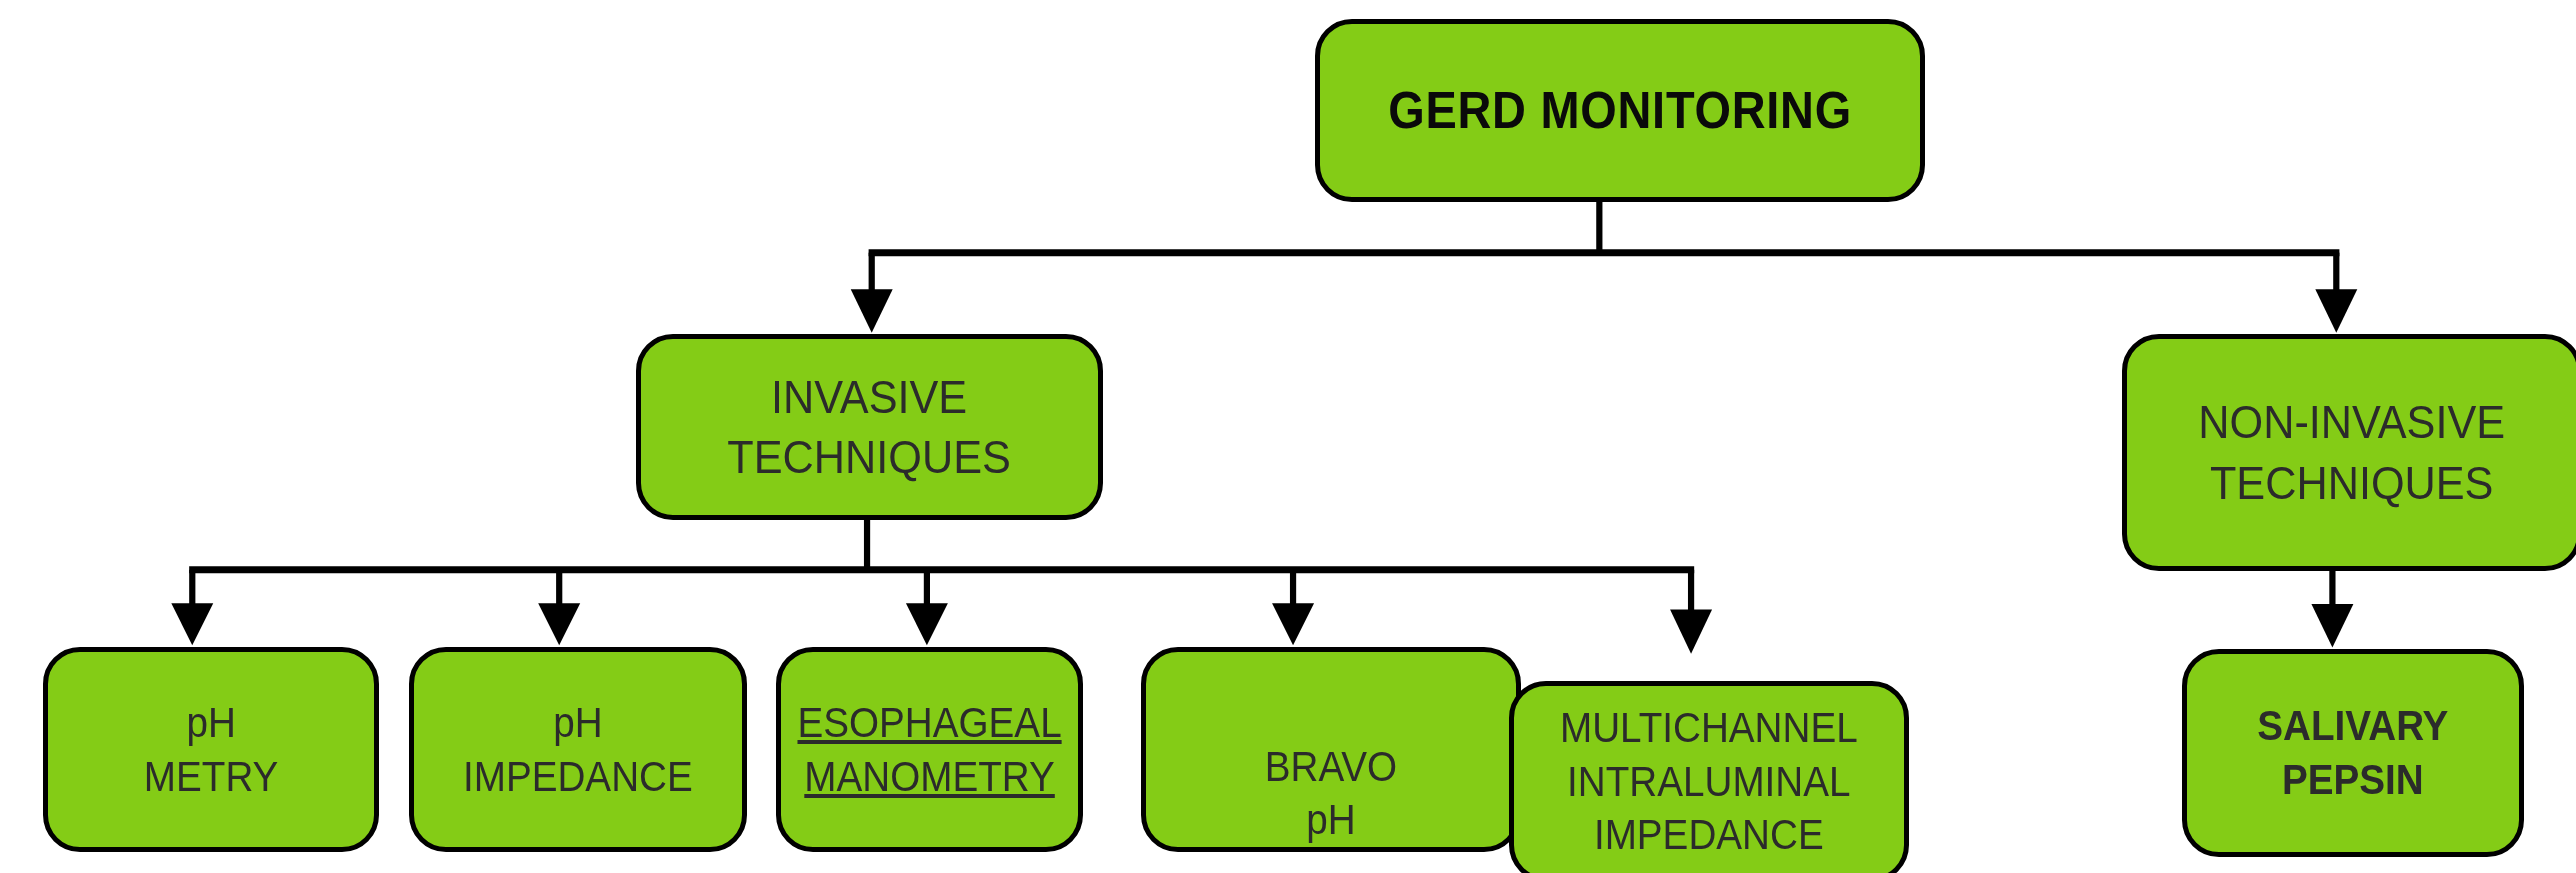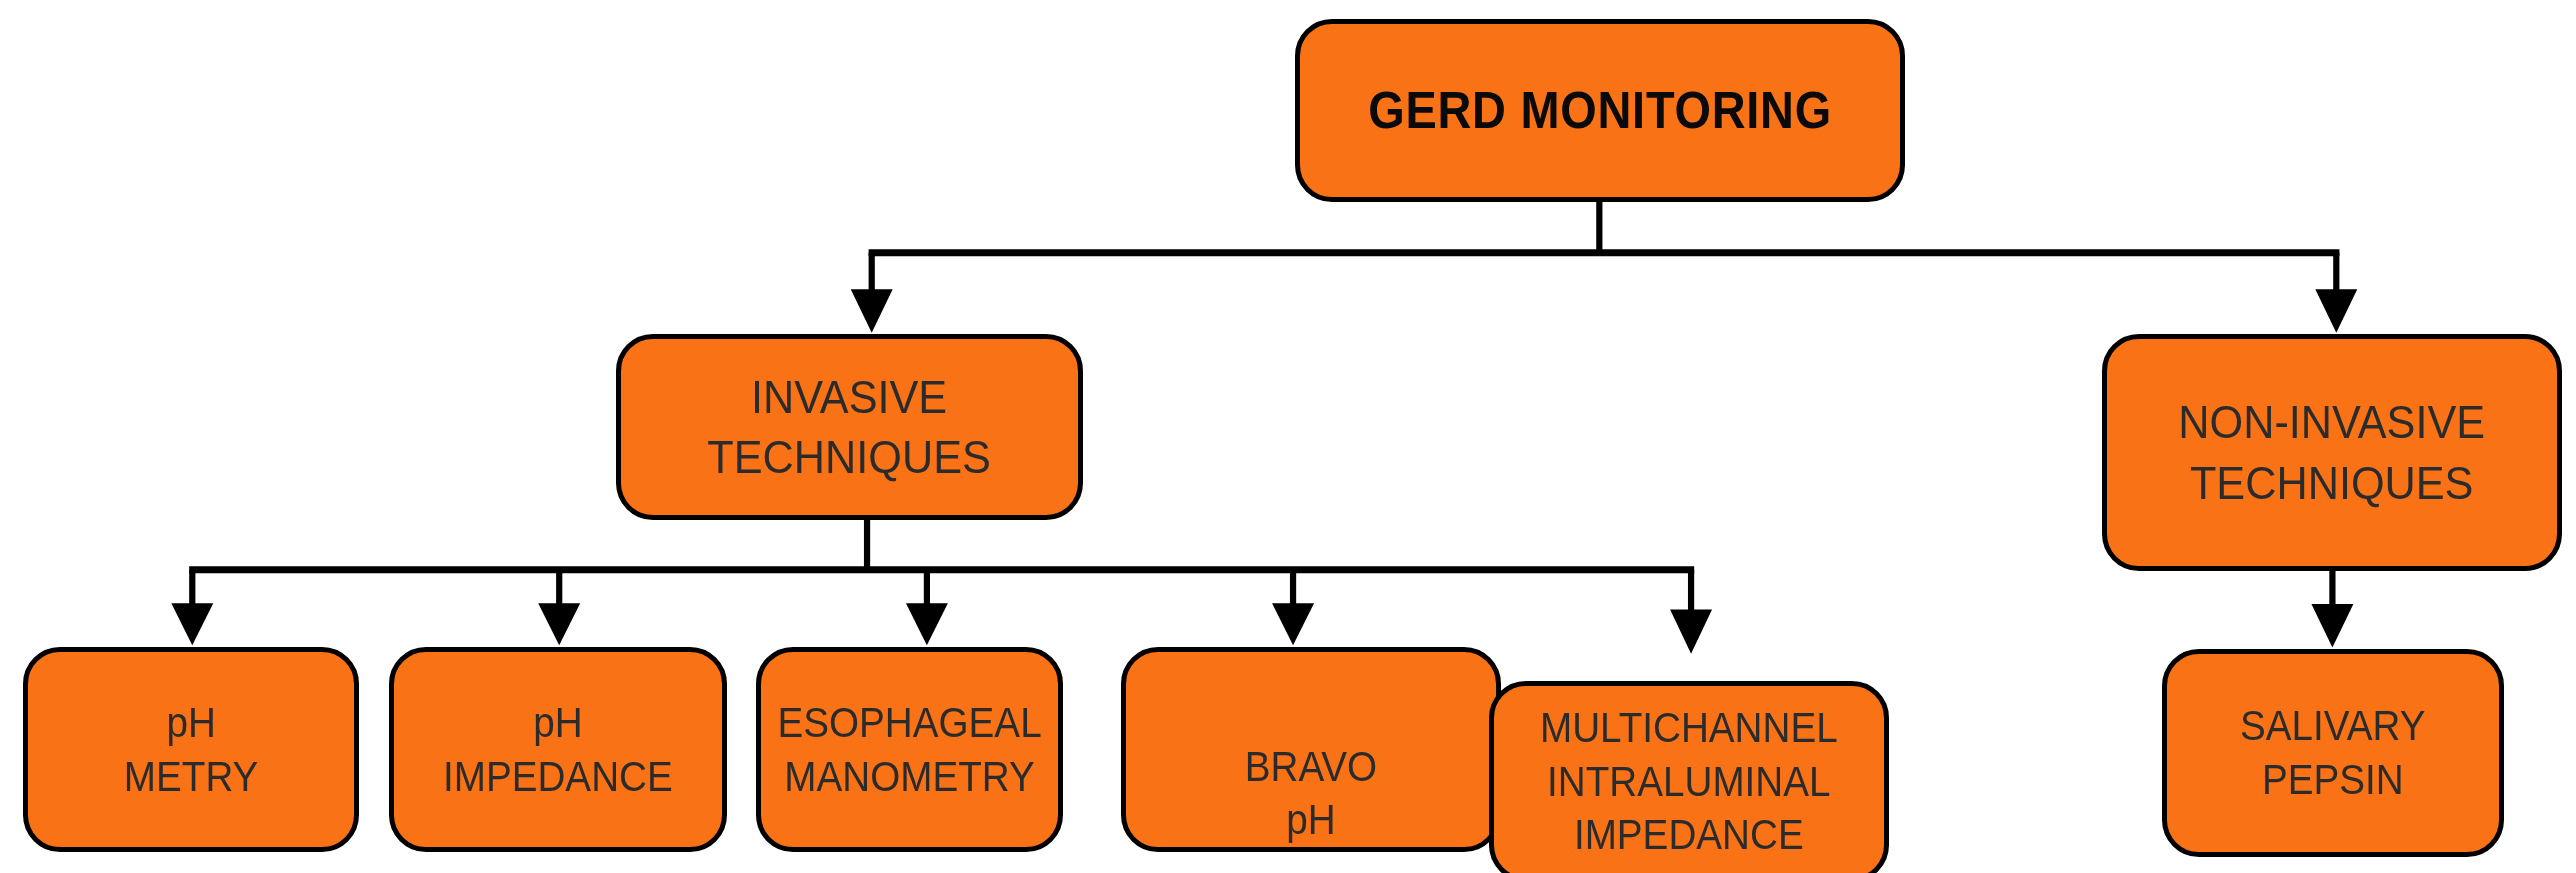--- a/index.html
+++ b/index.html
@@ -17,28 +17,29 @@
   }
   #connectors {
     position: absolute;
     left: 0; top: 0;
     width: 2576px;
     height: 873px;
   }
   .node {
     position: absolute;
     box-sizing: border-box;
-    background: #f97316;
+    background: #84cc16;
     border: 5.4px solid #000000;
     border-radius: 37px;
     display: flex;
     align-items: center;
     justify-content: center;
     text-align: center;
     color: #2b2b2b;
+    margin-left: 20px;
   }
   .label {
     display: inline-block;
     white-space: pre-line;
     line-height: 1.28;
     transform: scaleX(0.92);
   }
   .lvl1 .label {
     font-size: 51px;
     font-weight: bold;
@@ -47,24 +48,24 @@
   }
   .lvl2 .label { font-size: 47px; }
   .lvl3 .label { font-size: 42px; }
 
   
   #node-root         { left: 1295px; top: 18.7px;  width: 610px; height: 183px; }
   #node-invasive     { left: 616px;  top: 334px; width: 467px; height: 186px; }
   #node-noninvasive  { left: 2102px; top: 334px; width: 460px; height: 237px; }
   #node-ph-metry     { left: 23px;   top: 647px; width: 336px; height: 205px; }
   #node-ph-impedance { left: 389px;  top: 647px; width: 338px; height: 205px; }
-  #node-esophageal   { left: 756px;  top: 647px; width: 307px; height: 205px; }
+  #node-esophageal   { left: 756px;  top: 647px; width: 307px; height: 205px; text-decoration: underline; }
   #node-bravo        { left: 1121px; top: 647px; width: 380px; height: 205px; align-items: flex-end; }
   #node-multichannel { left: 1489px; top: 681px; width: 400px; height: 201px; }
-  #node-salivary     { left: 2162px; top: 649px; width: 342px; height: 208px; }
+  #node-salivary     { left: 2162px; top: 649px; width: 342px; height: 208px; font-weight: bold; }
 </style>
 </head>
 <body>
 
 <div id="canvas">
 
   <svg id="connectors" viewBox="0 0 3313 1123" xmlns="http://www.w3.org/2000/svg">
 
     <path d="M2057,256 L2057,329" stroke="#000" stroke-width="8" fill="none"></path>
     <path d="M1117,325 L3009,325" stroke="#000" stroke-width="9" fill="none"></path>

